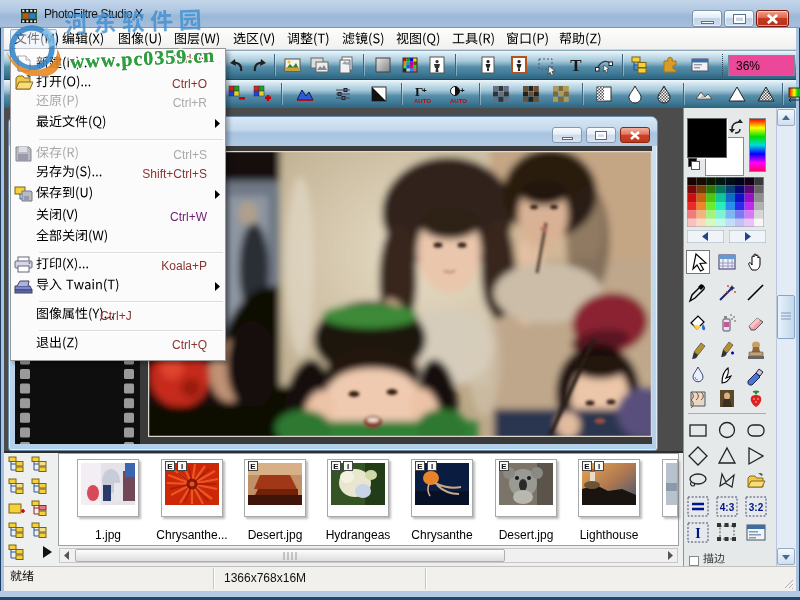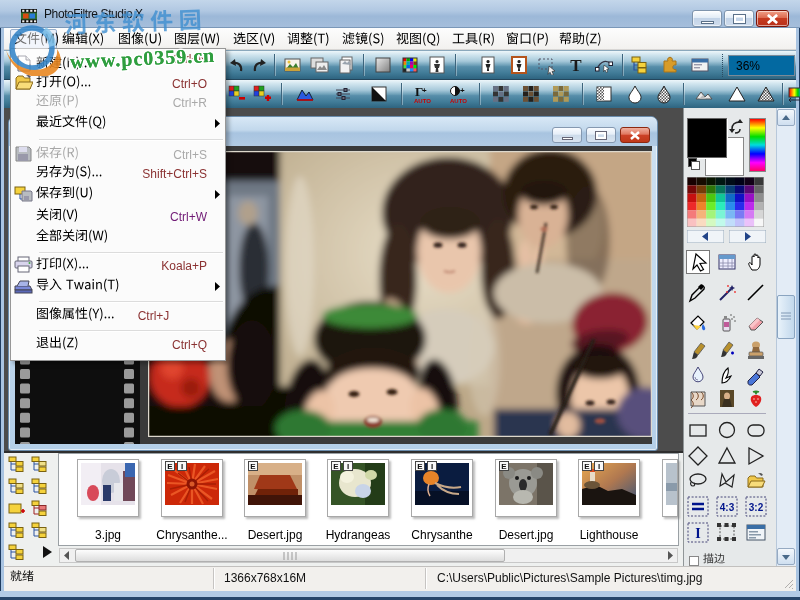--- a/index.html
+++ b/index.html
@@ -339,21 +339,21 @@
     </svg>
     <svg class="ti" style="left:756px;top:84px" width="20" height="20" viewBox="0 0 20 20">
       <path d="M10 3L18 17H2z" fill="url(#dz)" stroke="#222"></path>
     </svg>
     <div class="sep" style="left:782px;top:83px"></div>
     <svg class="ti" style="left:787px;top:84px" width="20" height="20" viewBox="0 0 20 20">
       <rect x="2" y="4" width="16" height="9" fill="url(#rb)" stroke="#333"></rect>
       <path d="M2 16h16M4 14l-2 2 2 2M16 14l2 2-2 2" stroke="#223" fill="none"></path>
     </svg>
     <div class="abs" style="left:722px;top:54px;width:1px;height:23px;border-left:1px dotted #2a4a60"></div>
-    <div class="abs" style="left:728px;top:55px;width:67px;height:21px;background:#0369a1;border:1px solid #7a8a98;font-size:12px;color:#000;padding:3px 0 0 7px">36%</div>
+    <div class="abs" style="left:728px;top:55px;width:67px;height:21px;background:#ec4899;border:1px solid #7a8a98;font-size:12px;color:#000;padding:3px 0 0 7px">36%</div>
     <div class="abs" id="ws"></div>
     <div class="abs" style="left:8px;top:116px;width:650px;height:335px;background:linear-gradient(180deg,#cfe2f2,#b4cfe8);border:1px solid #6a8cac;border-radius:7px 7px 3px 3px;box-shadow:inset 0 0 0 1px rgba(255,255,255,.6)"></div>
     <div class="abs" style="left:9px;top:117px;width:648px;height:29px;background:linear-gradient(180deg,#d8e8f6 0%,#c2d8ec 45%,#a8c4e0 55%,#b2cbe4 100%);border-radius:7px 7px 0 0"></div>
     <div class="btn" style="left:552px;top:127px;width:30px;height:16px;background:linear-gradient(180deg,#fafcff 0%,#e6eef8 45%,#ccdaea 50%,#d8e4f0 100%);border:1px solid #8498b0">
       <div style="position:absolute;left:9px;top:9px;width:11px;height:3px;background:#fff;border:1px solid #667"></div>
     </div>
     <div class="btn" style="left:586px;top:127px;width:30px;height:16px;background:linear-gradient(180deg,#fafcff 0%,#e6eef8 45%,#ccdaea 50%,#d8e4f0 100%);border:1px solid #8498b0">
       <div style="position:absolute;left:9px;top:4px;width:10px;height:7px;border:2px solid #fff;outline:1px solid #667"></div>
     </div>
     <div class="btn" style="left:620px;top:127px;width:30px;height:16px;background:linear-gradient(180deg,#f0b0a0 0%,#e07860 45%,#cc4228 50%,#c03818 100%);border:1px solid #8c2810">
@@ -818,21 +818,21 @@
     <svg style="position:absolute;left:81px;top:463px" width="54" height="42" viewBox="0 0 54 42">
       <rect width="54" height="42" fill="#e6e2ea"></rect>
       <rect x="0" y="0" width="20" height="42" fill="#f2eef4"></rect>
       <ellipse cx="30" cy="18" rx="9" ry="12" fill="#c8ccd8"></ellipse>
       <rect x="22" y="22" width="8" height="16" fill="#2a3a6a"></rect>
       <rect x="33" y="20" width="9" height="18" fill="#e8e8ec"></rect>
       <rect x="42" y="8" width="12" height="30" fill="#704858"></rect>
       <ellipse cx="12" cy="30" rx="6" ry="8" fill="#d84a5a"></ellipse>
       <rect x="44" y="0" width="10" height="14" fill="#3a66b0"></rect>
     </svg>
-    <div class="lbl" style="left:68px">3.jpg</div>
+    <div class="lbl" style="left:68px">1.jpg</div>
     <div class="card" style="left:161px;top:459px"></div>
     <svg style="position:absolute;left:165px;top:463px" width="54" height="42" viewBox="0 0 54 42">
       <rect width="54" height="42" fill="#cc2808"></rect>
       <g stroke="#ea5624" stroke-width="2.2" fill="none">
         <path d="M27 21L8 6M27 21L18 2M27 21L30 1M27 21L40 3M27 21L50 8M27 21L53 16M27 21L52 26M27 21L47 36M27 21L38 41M27 21L27 41M27 21L15 40M27 21L6 32M27 21L2 20M27 21L3 12"></path>
       </g>
       <g stroke="#a81e04" stroke-width="1.4" fill="none">
         <path d="M27 21L13 10M27 21L24 4M27 21L44 6M27 21L51 21M27 21L43 38M27 21L20 39M27 21L5 26"></path>
       </g>
       <circle cx="27" cy="21" r="5.5" fill="#8c1404"></circle>
@@ -917,21 +917,20 @@
     </svg>
     <div class="abs" id="status"></div>
     <svg style="position:absolute;left:10px;top:570px;overflow:visible" width="30" height="16">
       <g transform="translate(0,10.3)">
         <path d="M2.1 -6.1H4.8V-4.7H2.1ZM8.7 -5.2V-0.6C8.7 0.1 8.7 0.3 8.9 0.5C9.1 0.6 9.4 0.7 9.7 0.7C9.8 0.7 10.3 0.7 10.4 0.7C10.7 0.7 11.0 0.6 11.1 0.6C11.3 0.5 11.4 0.3 11.5 0.1C11.6 -0.2 11.6 -0.8 11.7 -1.3C11.4 -1.4 11.1 -1.6 10.9 -1.7C10.9 -1.1 10.9 -0.6 10.9 -0.4C10.8 -0.2 10.8 -0.1 10.7 -0.1C10.6 -0.0 10.5 -0.0 10.4 -0.0C10.2 -0.0 9.9 -0.0 9.8 -0.0C9.7 -0.0 9.6 -0.0 9.5 -0.1C9.5 -0.1 9.5 -0.3 9.5 -0.5V-5.2ZM1.7 -3.3C1.5 -2.3 1.1 -1.3 0.6 -0.6C0.8 -0.5 1.1 -0.3 1.2 -0.2C1.7 -0.9 2.2 -2.0 2.5 -3.1ZM4.4 -3.1C4.8 -2.5 5.1 -1.6 5.3 -1.0L5.9 -1.3C5.8 -1.9 5.4 -2.8 5.0 -3.4ZM9.2 -9.2C9.7 -8.6 10.2 -7.9 10.4 -7.4L11.1 -7.8C10.8 -8.3 10.3 -9.0 9.8 -9.5ZM1.3 -6.8V-3.9H3.1V-0.0C3.1 0.1 3.1 0.1 2.9 0.1C2.8 0.1 2.4 0.1 2.0 0.1C2.1 0.3 2.2 0.7 2.3 0.9C2.9 0.9 3.3 0.9 3.6 0.8C3.8 0.6 3.9 0.4 3.9 0.0V-3.9H5.6V-6.8ZM2.7 -9.9C2.9 -9.5 3.1 -9.0 3.2 -8.6H0.6V-7.8H6.1V-8.6H4.1C4.0 -9.0 3.7 -9.6 3.5 -10.1ZM7.9 -10.1C7.9 -9.1 7.9 -8.0 7.8 -7.0H6.2V-6.1H7.8C7.6 -3.6 7.0 -1.1 5.2 0.4C5.5 0.6 5.8 0.8 5.9 1.0C7.7 -0.7 8.4 -3.4 8.6 -6.1H11.4V-7.0H8.7C8.7 -8.0 8.8 -9.1 8.8 -10.1Z M12.5 -0.6 12.7 0.2C13.8 -0.1 15.3 -0.4 16.7 -0.8L16.6 -1.5C15.1 -1.2 13.5 -0.8 12.5 -0.6ZM22.4 -9.4C22.2 -8.9 21.9 -8.4 21.6 -8.0V-8.6H20.0V-10.1H19.1V-8.6H17.1V-7.8H19.1V-6.3H16.5V-5.5H19.4C18.5 -4.7 17.4 -4.0 16.2 -3.4C16.4 -3.3 16.7 -2.9 16.8 -2.7C17.2 -2.9 17.6 -3.1 18.0 -3.4V0.9H18.8V0.4H21.9V0.9H22.8V-4.3H19.3C19.8 -4.7 20.2 -5.1 20.6 -5.5H23.5V-6.3H21.4C22.1 -7.2 22.7 -8.1 23.2 -9.2ZM20.0 -7.8H21.5C21.1 -7.3 20.7 -6.8 20.3 -6.3H20.0ZM18.8 -1.6H21.9V-0.3H18.8ZM18.8 -2.3V-3.6H21.9V-2.3ZM12.7 -5.1C12.9 -5.2 13.2 -5.2 14.7 -5.4C14.2 -4.6 13.7 -4.0 13.5 -3.8C13.1 -3.3 12.8 -3.0 12.6 -3.0C12.7 -2.8 12.8 -2.4 12.8 -2.2C13.1 -2.3 13.5 -2.4 16.2 -3.0C16.2 -3.2 16.2 -3.5 16.2 -3.7L14.1 -3.4C15.0 -4.4 15.9 -5.7 16.7 -7.1L16.0 -7.5C15.7 -7.1 15.5 -6.6 15.2 -6.2L13.6 -6.0C14.3 -7.1 15.0 -8.4 15.5 -9.7L14.7 -10.1C14.2 -8.6 13.4 -7.0 13.1 -6.6C12.9 -6.2 12.7 -5.9 12.5 -5.9C12.6 -5.7 12.7 -5.3 12.7 -5.1Z" fill="#111"></path>
       </g>
     </svg>
     <div class="abs" style="left:213px;top:568px;width:1px;height:21px;background:#c6c4c2;box-shadow:1px 0 0 #fff"></div>
     <div class="abs" style="left:224px;top:571px;font-size:12px;color:#111">1366x768x16M</div>
     <div class="abs" style="left:425px;top:568px;width:1px;height:21px;background:#c6c4c2;box-shadow:1px 0 0 #fff"></div>
-    <div class="abs" style="left:437px;top:571px;font-size:12px;color:#111">C:\Users\Public\Pictures\Sample Pictures\timg.jpg</div>
     <svg style="position:absolute;left:783px;top:578px" width="12" height="12" viewBox="0 0 12 12">
       <g stroke="#b0aeac">
         <path d="M10 2L2 10M10 6L6 10M10 10l-1 1"></path>
       </g>
     </svg>
     <div class="abs" id="bframe"></div>
     <div class="abs" id="menu"></div>
     <div class="mi" style="top:7px;left:11px;position:absolute;z-index:50"></div>
     <svg style="position:absolute;z-index:50;left:36px;top:56px;overflow:visible" width="61" height="17">
       <g transform="translate(0,11.2)">
@@ -1047,21 +1046,21 @@
       <path d="M3 9l3-5h9l-1 5" fill="#a8b4e8" stroke="#445"></path>
       <rect x="1" y="13" width="17" height="3" fill="#5a68b8" stroke="#445"></rect>
     </svg>
     <div class="msep abs" style="z-index:50;left:39px;top:301px"></div>
     <div class="mi" style="top:258px;left:11px;position:absolute;z-index:50"></div>
     <svg style="position:absolute;z-index:50;left:36px;top:307px;overflow:visible" width="84" height="17">
       <g transform="translate(0,11.2)">
         <path d="M4.9 -3.6C5.9 -3.4 7.2 -3.0 8.0 -2.6L8.4 -3.2C7.6 -3.6 6.3 -4.0 5.3 -4.2ZM3.6 -2.0C5.4 -1.8 7.6 -1.2 8.9 -0.8L9.3 -1.5C8.0 -1.9 5.8 -2.4 4.0 -2.6ZM1.1 -10.3V1.0H2.0V0.5H10.9V1.0H11.9V-10.3ZM2.0 -0.4V-9.5H10.9V-0.4ZM5.4 -9.2C4.7 -8.1 3.6 -7.1 2.5 -6.5C2.7 -6.3 3.0 -6.0 3.2 -5.9C3.6 -6.1 4.0 -6.4 4.4 -6.8C4.8 -6.4 5.3 -6.0 5.8 -5.6C4.7 -5.1 3.4 -4.7 2.3 -4.5C2.4 -4.3 2.6 -3.9 2.7 -3.7C4.0 -4.0 5.4 -4.5 6.6 -5.1C7.7 -4.6 8.9 -4.1 10.2 -3.8C10.3 -4.1 10.5 -4.4 10.7 -4.6C9.6 -4.8 8.4 -5.1 7.4 -5.6C8.4 -6.3 9.2 -7.0 9.7 -7.9L9.2 -8.2L9.0 -8.2H5.7C5.9 -8.4 6.0 -8.7 6.2 -8.9ZM4.9 -7.3 5.0 -7.4H8.4C7.9 -6.9 7.3 -6.4 6.6 -6.0C5.9 -6.4 5.3 -6.9 4.9 -7.3Z M19.3 -9.2H21.7C21.4 -8.9 21.2 -8.5 20.9 -8.2H18.5C18.8 -8.5 19.1 -8.9 19.3 -9.2ZM19.3 -10.9C18.8 -9.8 17.8 -8.4 16.3 -7.4C16.5 -7.3 16.8 -7.0 17.0 -6.8C17.2 -7.0 17.4 -7.2 17.7 -7.4V-5.4H19.7C19.0 -4.8 18.1 -4.3 16.7 -3.8C16.9 -3.7 17.2 -3.4 17.3 -3.2C18.5 -3.6 19.3 -4.1 19.9 -4.5C20.1 -4.4 20.3 -4.2 20.5 -3.9C19.6 -3.1 18.0 -2.3 16.7 -2.0C16.9 -1.8 17.1 -1.5 17.3 -1.3C18.4 -1.7 19.9 -2.6 20.9 -3.4C21.0 -3.1 21.1 -2.9 21.2 -2.7C20.1 -1.6 18.2 -0.6 16.6 -0.1C16.8 0.0 17.0 0.4 17.2 0.6C18.6 0.1 20.2 -0.8 21.3 -1.8C21.5 -1.0 21.3 -0.3 21.0 -0.0C20.9 0.2 20.7 0.2 20.4 0.2C20.2 0.2 19.9 0.2 19.5 0.2C19.7 0.4 19.8 0.8 19.8 1.0C20.1 1.0 20.4 1.0 20.6 1.0C21.0 1.0 21.4 0.9 21.7 0.6C22.3 0.1 22.5 -1.4 22.0 -2.7L22.7 -3.0C23.1 -1.6 23.9 -0.4 25.0 0.3C25.1 0.1 25.4 -0.3 25.6 -0.4C24.6 -1.0 23.8 -2.1 23.4 -3.4C23.9 -3.6 24.4 -3.9 24.8 -4.2L24.2 -4.8C23.6 -4.4 22.6 -3.8 21.8 -3.4C21.5 -4.0 21.1 -4.6 20.5 -5.0L20.8 -5.4H24.7V-8.2H21.9C22.3 -8.6 22.7 -9.1 22.9 -9.6L22.4 -10.0L22.2 -10.0H19.8L20.3 -10.7ZM18.5 -7.4H20.8C20.8 -7.0 20.6 -6.6 20.3 -6.1H18.5ZM21.6 -7.4H23.8V-6.1H21.3C21.5 -6.6 21.6 -7.0 21.6 -7.4ZM16.4 -10.9C15.7 -8.9 14.6 -7.0 13.4 -5.7C13.6 -5.5 13.8 -5.0 13.9 -4.7C14.3 -5.1 14.7 -5.6 15.1 -6.1V1.0H16.0V-7.6C16.5 -8.6 17.0 -9.6 17.3 -10.6Z M28.8 -9.6H36.5V-8.4H28.8ZM27.8 -10.3V-6.6C27.8 -4.5 27.7 -1.6 26.4 0.5C26.7 0.6 27.1 0.8 27.3 1.0C28.6 -1.2 28.8 -4.3 28.8 -6.6V-7.6H37.5V-10.3ZM30.7 -5.0H33.0V-4.0H30.7ZM33.9 -5.0H36.2V-4.0H33.9ZM34.7 -1.6 35.1 -1.0 33.9 -0.9V-1.9H36.8V0.2C36.8 0.3 36.8 0.3 36.6 0.3C36.5 0.4 36.0 0.4 35.4 0.3C35.5 0.5 35.6 0.8 35.7 1.0C36.5 1.0 37.0 1.0 37.3 0.9C37.6 0.8 37.7 0.6 37.7 0.2V-2.7H33.9V-3.4H37.2V-5.6H33.9V-6.3C35.0 -6.4 36.1 -6.6 37.0 -6.7L36.4 -7.3C34.8 -7.0 31.9 -6.9 29.5 -6.8C29.6 -6.6 29.7 -6.4 29.7 -6.2C30.8 -6.2 31.9 -6.2 33.0 -6.3V-5.6H29.8V-3.4H33.0V-2.7H29.3V1.1H30.2V-1.9H33.0V-0.9L30.7 -0.8L30.7 -0.1C32.0 -0.2 33.7 -0.2 35.5 -0.3L35.8 0.3L36.4 0.1C36.2 -0.4 35.7 -1.2 35.3 -1.7Z M41.2 -10.9V1.0H42.2V-10.9ZM40.0 -8.4C39.9 -7.4 39.7 -6.0 39.4 -5.1L40.1 -4.8C40.5 -5.8 40.7 -7.3 40.8 -8.3ZM42.3 -8.5C42.7 -7.8 43.1 -6.9 43.2 -6.3L43.9 -6.7C43.8 -7.2 43.4 -8.1 43.0 -8.8ZM43.3 -0.4V0.6H51.3V-0.4H48.1V-3.6H50.7V-4.5H48.1V-7.2H51.0V-8.2H48.1V-10.9H47.1V-8.2H45.5C45.6 -8.8 45.8 -9.5 45.9 -10.2L45.0 -10.3C44.7 -8.6 44.1 -6.8 43.4 -5.7C43.6 -5.6 44.1 -5.3 44.3 -5.2C44.6 -5.8 44.9 -6.4 45.2 -7.2H47.1V-4.5H44.3V-3.6H47.1V-0.4Z M55.1 2.5 55.8 2.2C54.7 0.4 54.2 -1.8 54.2 -4.0C54.2 -6.2 54.7 -8.4 55.8 -10.3L55.1 -10.6C53.9 -8.7 53.2 -6.6 53.2 -4.0C53.2 -1.5 53.9 0.6 55.1 2.5Z M59.2 0.0H60.4V-3.7L63.3 -9.5H62.1L60.8 -6.8C60.5 -6.1 60.2 -5.5 59.9 -4.7H59.8C59.5 -5.5 59.2 -6.1 58.9 -6.8L57.7 -9.5H56.4L59.2 -3.7Z M64.6 2.5C65.8 0.6 66.5 -1.5 66.5 -4.0C66.5 -6.6 65.8 -8.7 64.6 -10.6L63.8 -10.3C65.0 -8.4 65.5 -6.2 65.5 -4.0C65.5 -1.8 65.0 0.4 63.8 2.2Z M69.5 0.2C70.0 0.2 70.4 -0.2 70.4 -0.7C70.4 -1.3 70.0 -1.6 69.5 -1.6C69.0 -1.6 68.6 -1.3 68.6 -0.7C68.6 -0.2 69.0 0.2 69.5 0.2Z M73.1 0.2C73.6 0.2 74.0 -0.2 74.0 -0.7C74.0 -1.3 73.6 -1.6 73.1 -1.6C72.6 -1.6 72.3 -1.3 72.3 -0.7C72.3 -0.2 72.6 0.2 73.1 0.2Z M76.7 0.2C77.2 0.2 77.6 -0.2 77.6 -0.7C77.6 -1.3 77.2 -1.6 76.7 -1.6C76.2 -1.6 75.9 -1.3 75.9 -0.7C75.9 -0.2 76.2 0.2 76.7 0.2Z" fill="#000"></path>
       </g>
     </svg>
-    <div class="abs" style="z-index:50;left:100px;top:309px;width:107px;font-size:12px;text-align:center;color:#8b3232">Ctrl+J</div>
+    <div class="abs" style="z-index:50;left:100px;top:309px;width:107px;font-size:12px;text-align:left;color:#8b3232">Ctrl+J</div>
     <div class="msep abs" style="z-index:50;left:39px;top:330px"></div>
     <div class="mi" style="top:287px;left:11px;position:absolute;z-index:50"></div>
     <svg style="position:absolute;z-index:50;left:36px;top:336px;overflow:visible" width="48" height="17">
       <g transform="translate(0,11.2)">
         <path d="M1.0 -9.9C1.8 -9.2 2.6 -8.3 3.0 -7.7L3.7 -8.3C3.3 -8.9 2.5 -9.8 1.8 -10.4ZM10.1 -7.5V-6.3H6.1V-7.5ZM10.1 -8.3H6.1V-9.5H10.1ZM5.0 -1.1C5.3 -1.2 5.7 -1.4 8.4 -2.2C8.3 -2.3 8.3 -2.7 8.3 -3.0L6.1 -2.4V-5.5H11.1V-10.3H5.1V-2.8C5.1 -2.3 4.8 -2.0 4.5 -1.9C4.7 -1.7 4.9 -1.3 5.0 -1.1ZM7.3 -4.5C8.7 -3.5 10.3 -2.1 11.1 -1.1L11.9 -1.7C11.4 -2.2 10.7 -2.8 10.0 -3.5C10.7 -3.9 11.5 -4.4 12.1 -4.9L11.3 -5.5C10.9 -5.0 10.0 -4.4 9.3 -4.0C8.9 -4.4 8.4 -4.7 7.9 -5.0ZM3.4 -6.3H0.7V-5.4H2.4V-1.4C1.9 -1.1 1.2 -0.6 0.5 0.0L1.1 0.8C1.8 0.0 2.5 -0.7 3.0 -0.7C3.3 -0.7 3.7 -0.3 4.2 0.0C5.1 0.6 6.3 0.7 7.8 0.7C9.0 0.7 11.3 0.6 12.3 0.6C12.3 0.3 12.4 -0.2 12.5 -0.4C11.3 -0.3 9.3 -0.2 7.8 -0.2C6.4 -0.2 5.3 -0.3 4.4 -0.7C4.0 -1.0 3.7 -1.3 3.4 -1.4Z M14.4 -4.4V0.3H23.6V1.0H24.6V-4.4H23.6V-0.7H20.0V-5.3H24.1V-9.8H23.1V-6.2H20.0V-10.9H18.9V-6.2H16.0V-9.7H14.9V-5.3H18.9V-0.7H15.4V-4.4Z M29.1 2.5 29.8 2.2C28.7 0.4 28.2 -1.8 28.2 -4.0C28.2 -6.2 28.7 -8.4 29.8 -10.3L29.1 -10.6C27.9 -8.7 27.2 -6.6 27.2 -4.0C27.2 -1.5 27.9 0.6 29.1 2.5Z M31.0 0.0H37.6V-1.0H32.5L37.6 -8.8V-9.5H31.5V-8.5H36.1L31.0 -0.7Z M39.5 2.5C40.7 0.6 41.4 -1.5 41.4 -4.0C41.4 -6.6 40.7 -8.7 39.5 -10.6L38.8 -10.3C39.9 -8.4 40.5 -6.2 40.5 -4.0C40.5 -1.8 39.9 0.4 38.8 2.2Z" fill="#000"></path>
       </g>
     </svg>
     <div class="abs" style="z-index:50;left:100px;top:338px;width:107px;font-size:12px;text-align:right;color:#8b3232">Ctrl+Q</div>
     <svg style="z-index:61;position:absolute;left:2px;top:24px" width="70" height="52" viewBox="0 0 70 52">
       <g opacity=".88">

